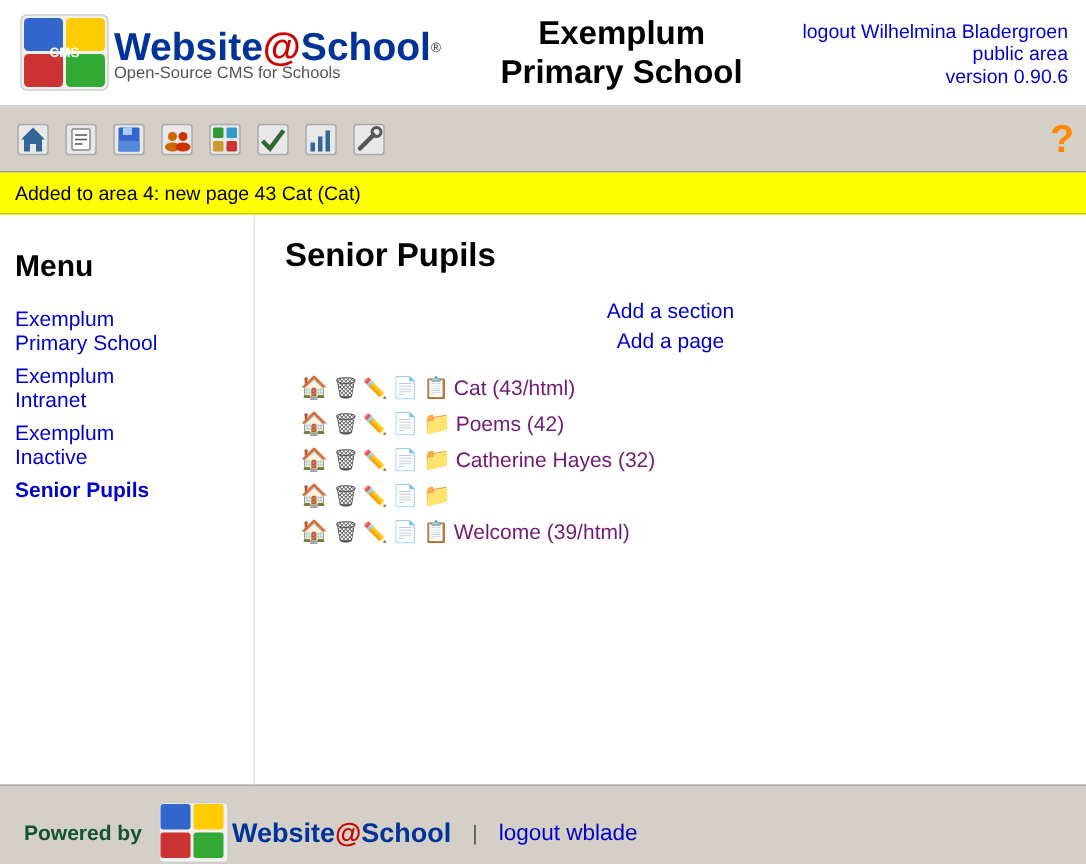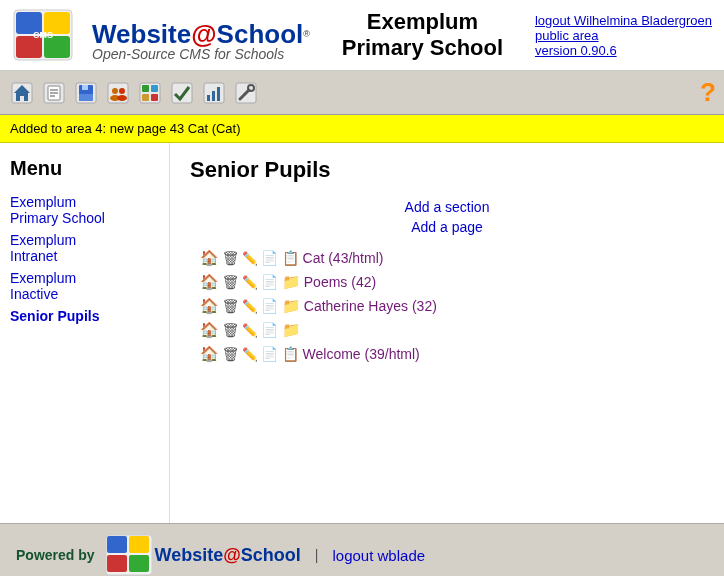--- a/index.html
+++ b/index.html
@@ -17,23 +17,23 @@
     .header-center {
       text-align: center;
       flex: 1;
     }
     .header-center .site-name {
       font-size: 22px;
       font-weight: bold;
       color: #000;
     }
     .header-right {
+      text-align: right;
       color: #0000cc;
       font-size: 13px;
-      text-decoration: underline;
     }
     .header-right a {
       color: #0000cc;
       text-decoration: none;
     }
 
     
     .toolbar {
       background: #d4d0c8;
       padding: 6px 8px;
@@ -61,21 +61,21 @@
 
     
     .main-area {
       display: flex;
       min-height: 380px;
     }
 
     
     .sidebar {
       width: 170px;
-      padding: 14px 10px;
+      padding: 24px 10px;
       border-right: 1px solid #ddd;
       flex-shrink: 0;
     }
     .sidebar-title {
       font-size: 20px;
       font-weight: bold;
       color: #000;
       margin-bottom: 14px;
     }
     .sidebar-item {
@@ -172,22 +172,22 @@
     }
     .footer a {
       color: #0000cc;
       text-decoration: none;
       font-size: 15px;
     }
 
     
     .logo-wrapper {
       display: flex;
-      align-items: flex-end;
-      gap: 16px;
+      align-items: center;
+      gap: 0;
     }
 
     
     .tb-btn {
       width: 28px;
       height: 28px;
       display: inline-flex;
       align-items: center;
       justify-content: center;
       cursor: pointer;
@@ -207,21 +207,21 @@
 
       <rect x="4" y="28" width="26" height="22" rx="3" fill="#cc3333"></rect>
 
       <rect x="32" y="4" width="26" height="22" rx="3" fill="#ffcc00"></rect>
 
       <rect x="32" y="28" width="26" height="22" rx="3" fill="#33aa33"></rect>
       <text x="31" y="30" text-anchor="middle" font-size="9" font-weight="bold" fill="white">CMS</text>
     </svg>
     <div style="margin-left: 2px;">
       <span style="font-size:26px; font-weight:bold; color:#003399; font-family:'Arial Black',Arial,sans-serif;">Website</span><span style="font-size:26px; color:#cc0000; font-weight:bold;">@</span><span style="font-size:26px; font-weight:bold; color:#003399; font-family:'Arial Black',Arial,sans-serif;">School</span><sup style="font-size:9px; color:#333;">®</sup>
-      <div style="font-size:14px; color:#555; margin-top:-4px;font-style:italic;">Open-Source CMS for Schools</div>
+      <div style="font-size:11px; color:#555; margin-top:-4px;">Open-Source CMS for Schools</div>
     </div>
   </div>
 
   <div class="header-center">
     <div class="site-name">Exemplum</div>
     <div class="site-name">Primary School</div>
   </div>
 
   <div class="header-right">
     <a href="#">logout Wilhelmina Bladergroen</a><br>

